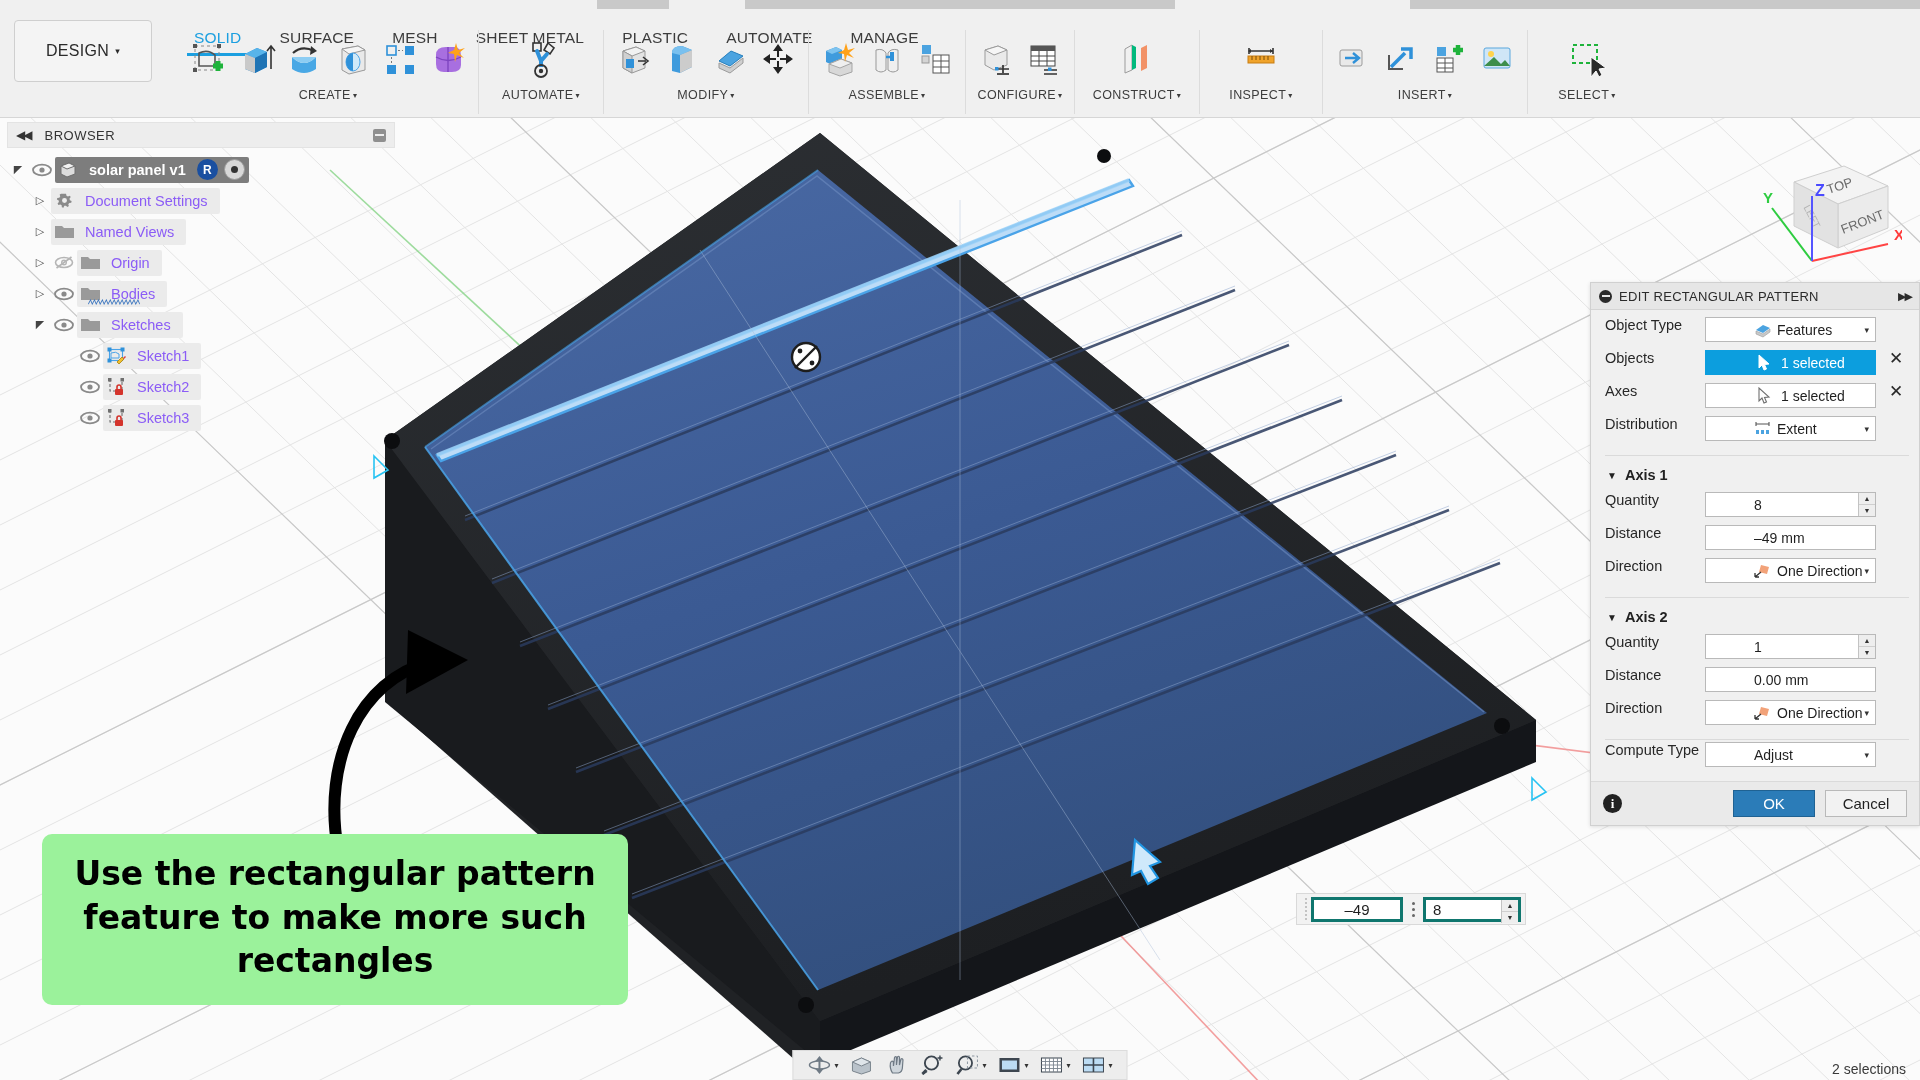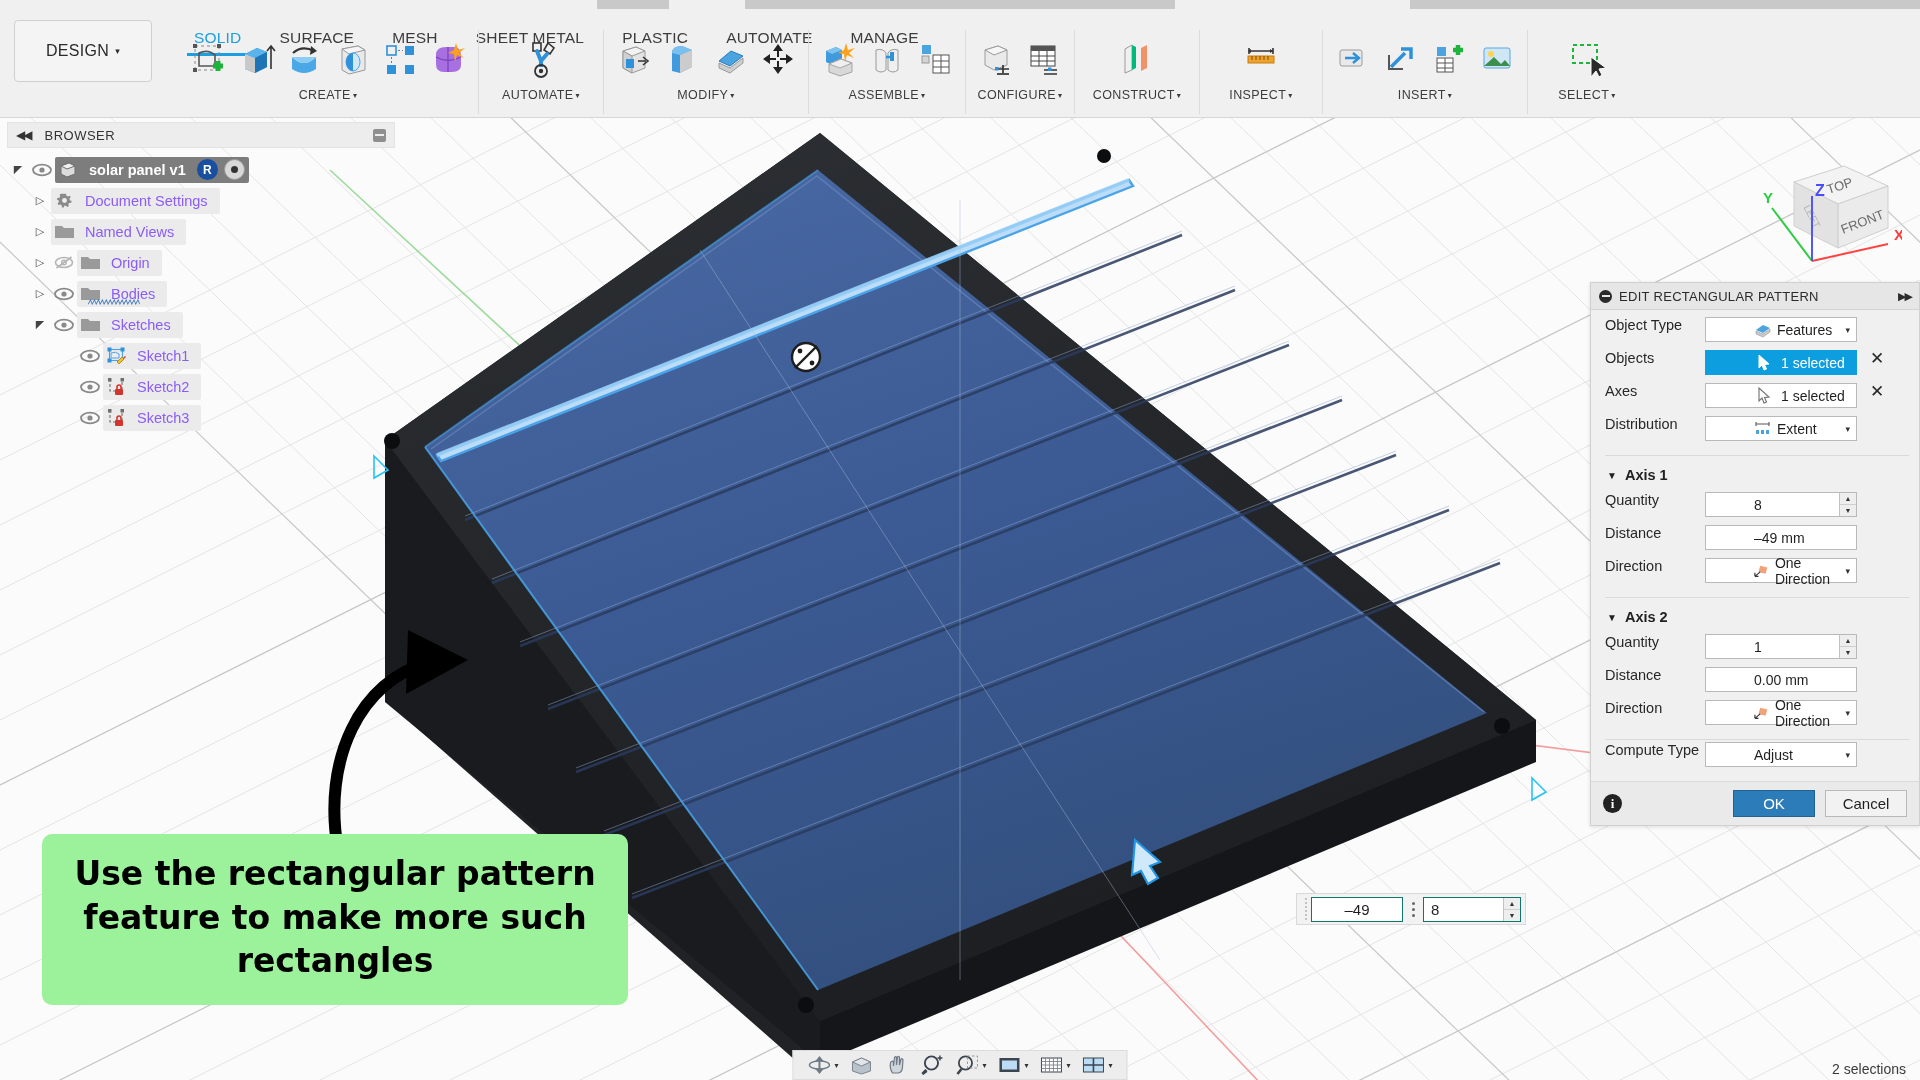--- a/index.html
+++ b/index.html
@@ -156,21 +156,21 @@
   #dialog-header .dtitle { font-size: 13px; letter-spacing: .3px; color: #2b2b2b; }
   #dialog-header .expand { margin-left: auto; font-size: 11px; letter-spacing: -2px; color:#2b2b2b;}
   #dialog-body { padding: 7px 10px 0 14px; }
   .frow { display: flex; align-items: flex-start; height: 33px; }
   .frow .flabel { width: 100px; font-size: 14.5px; color: #272727; }
   .ctl {
     height: 25px; background: #fff; border: 1px solid #b9b9b9;
     display: flex; align-items: center; padding: 0 5px; position: relative;
     font-size: 14px; color: #1f1f1f;
   }
-  .ctl.w148 { width: 152px; padding-left: 48px; }
+  .ctl.w148 { width: 171px; padding-left: 48px; }
   .ctl.blue { background: #0c9ede; border-color: #0c9ede; color: #fff; }
   .ctl .car { position: absolute; right: 6px; font-size: 9px; color: #333; }
   .xbtn { margin-left: 13px; font-size: 17px; color: #2a2a2a; line-height: 1; font-weight: 300;}
   .chkbox { width: 17px; height: 17px; background: #e0e0e0; border: 1px solid #9c9c9c; border-radius: 3px; }
   .stepper {
     position: absolute; right: 0; top: 0; width: 17px; height: 23px;
     display: flex; flex-direction: column; border-left: 1px solid #c3c3c3;
   }
   .stepper div {
     flex: 1; background: #eeeeee; display: flex; align-items: center; justify-content: center;
@@ -200,21 +200,21 @@
   
   #inline-inputs {
     position: absolute; left: 1296px; top: 893px; height: 32px;
     display: flex; align-items: center; z-index: 25;
     background: #f2f2f2; border: 1px solid #d9d9d9; padding: 2px 4px;
   }
   #inline-inputs .dragdots { width: 10px; height: 24px; display:flex; flex-direction:column;
                              justify-content:center; align-items:center; gap:2px; }
   #inline-inputs .dragdots i { width:2px;height:2px;background:#b3b3b3;border-radius:50%; }
   #inline-inputs .ibox {
-    height: 25px; background: #fff; border: 1px solid #0f766e;
+    height: 25px; background: #fff; border: 3px solid #0f766e;
     display:flex; align-items:center; font-size: 15px; color: #1f1f1f; position: relative;
   }
   #inline-inputs .ibox.a { width: 92px; justify-content: center; }
   #inline-inputs .ibox.b { width: 98px; padding-left: 7px; }
   #inline-inputs .vdots { width:12px; display:flex; flex-direction:column; align-items:center;
                           gap:3px; margin: 0 4px; }
   #inline-inputs .vdots i { width:3px;height:3px;background:#666;border-radius:50%; }
 
   
   #navbar {

